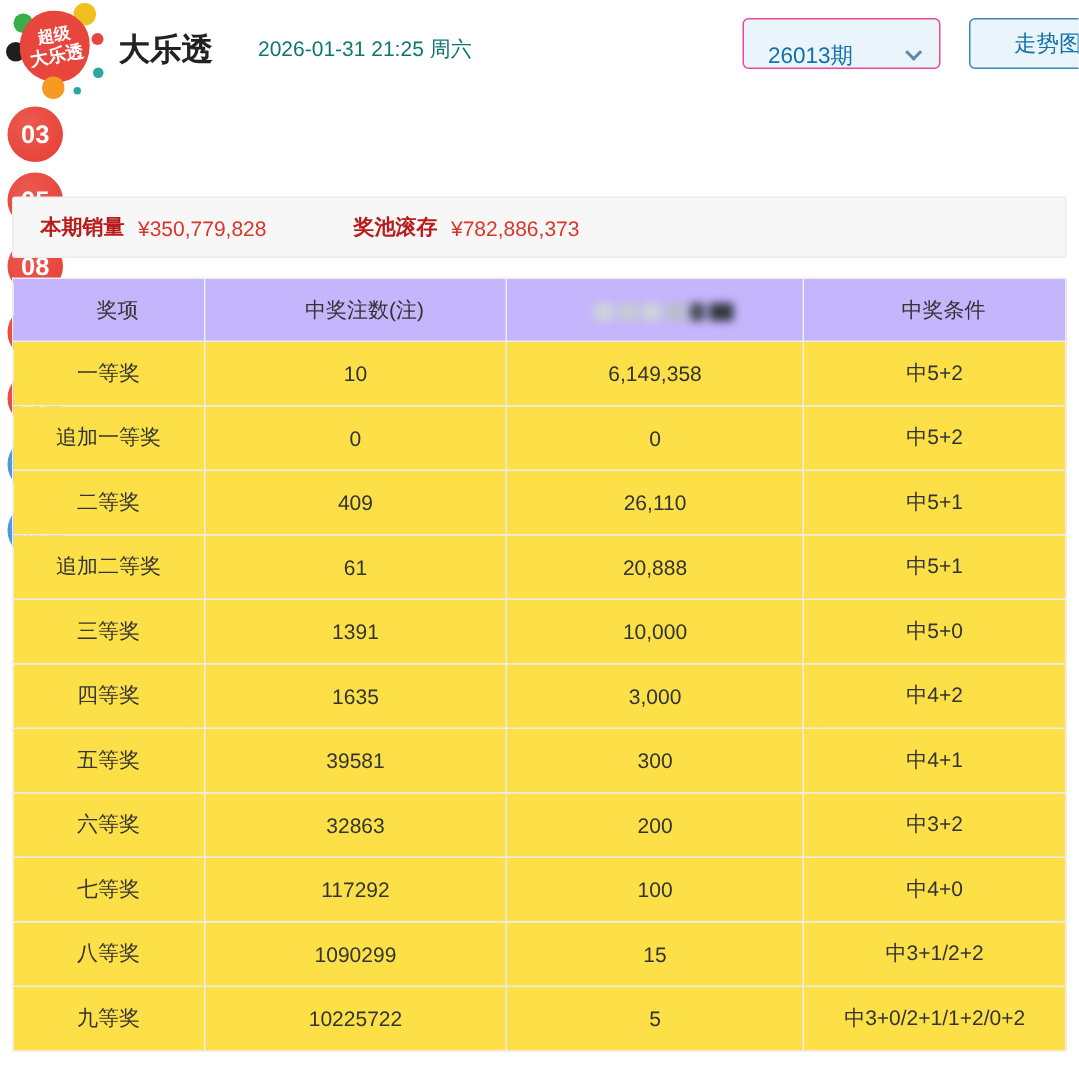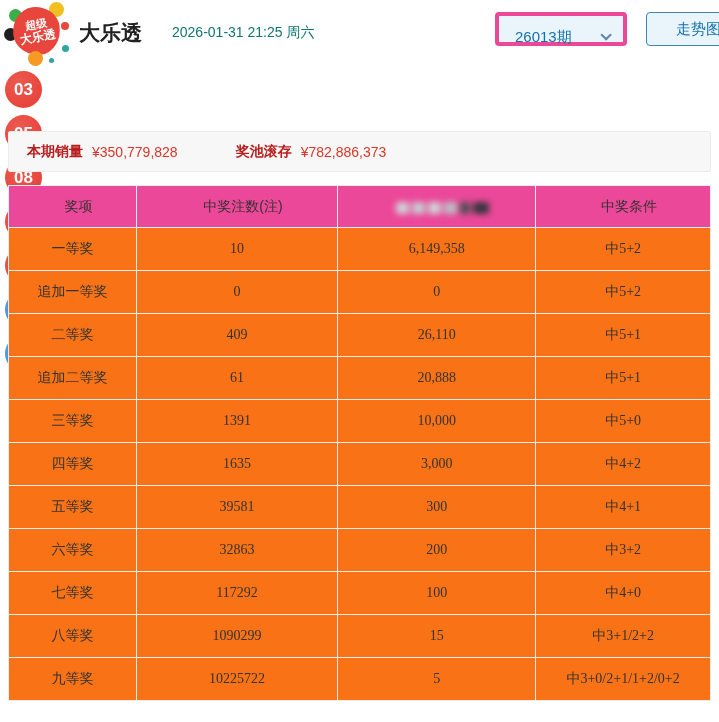--- a/index.html
+++ b/index.html
@@ -34,21 +34,21 @@
   .page-title {
     position: absolute; left: 79px; top: 19px;
     font-size: 21px; font-weight: bold; color: #222;
   }
   .draw-datetime {
     position: absolute; left: 172px; top: 24px;
     font-size: 14px; color: #0f766e;
   }
   .issue-select {
     position: absolute; left: 495px; top: 12px; width: 132px; height: 34px;
-    background: #e9f4fb; border: 4px solid #ec4899; border-radius: 4px;
+    background: #e9f4fb; border: 1px solid #ec4899; border-radius: 4px;
     display: flex; align-items: center; justify-content: space-between;
     padding: 16px 15px 0 16px; cursor: pointer;
     color: #1272aa; font-size: 15px;
   }
   .chevron {
     width: 8px; height: 8px; border-right: 2px solid #5d87a5; border-bottom: 2px solid #5d87a5;
     transform: rotate(45deg) translateY(-3px);
   }
   .trend-btn {
     position: absolute; left: 646px; top: 12px; width: 140px; height: 34px;
@@ -81,22 +81,22 @@
 
   
   .prize-table {
     position: absolute; left: 8px; top: 185px; width: 703px;
     border-collapse: collapse; table-layout: fixed;
     font-size: 14px; color: #333;
   }
   .prize-table th, .prize-table td {
     border: 1px solid #ebedf0; text-align: center; font-weight: normal;
   }
-  .prize-table th { height: 42px; background: #ec4899; padding-left: 12px; }
-  .prize-table td { height: 43px; background: #f97316; font-family: Liberation Serif, serif; }
+  .prize-table th { height: 42px; background: #c4b5fd; padding-left: 12px; }
+  .prize-table td { height: 43px; background: #fde047; }
   .col1 { width: 18.2%; } .col2 { width: 28.7%; } .col3 { width: 28.2%; } .col4 { width: 24.9%; }
 
   
   .redacted {
     display: inline-flex; gap: 3px; align-items: center;
     filter: blur(3px); vertical-align: middle;
   }
   .redacted i { display: block; height: 12px; border-radius: 2px; }
   .redacted .c1 { width: 13px; background: #cfd3d8; }
   .redacted .c2 { width: 13px; background: #c6cbd1; }

